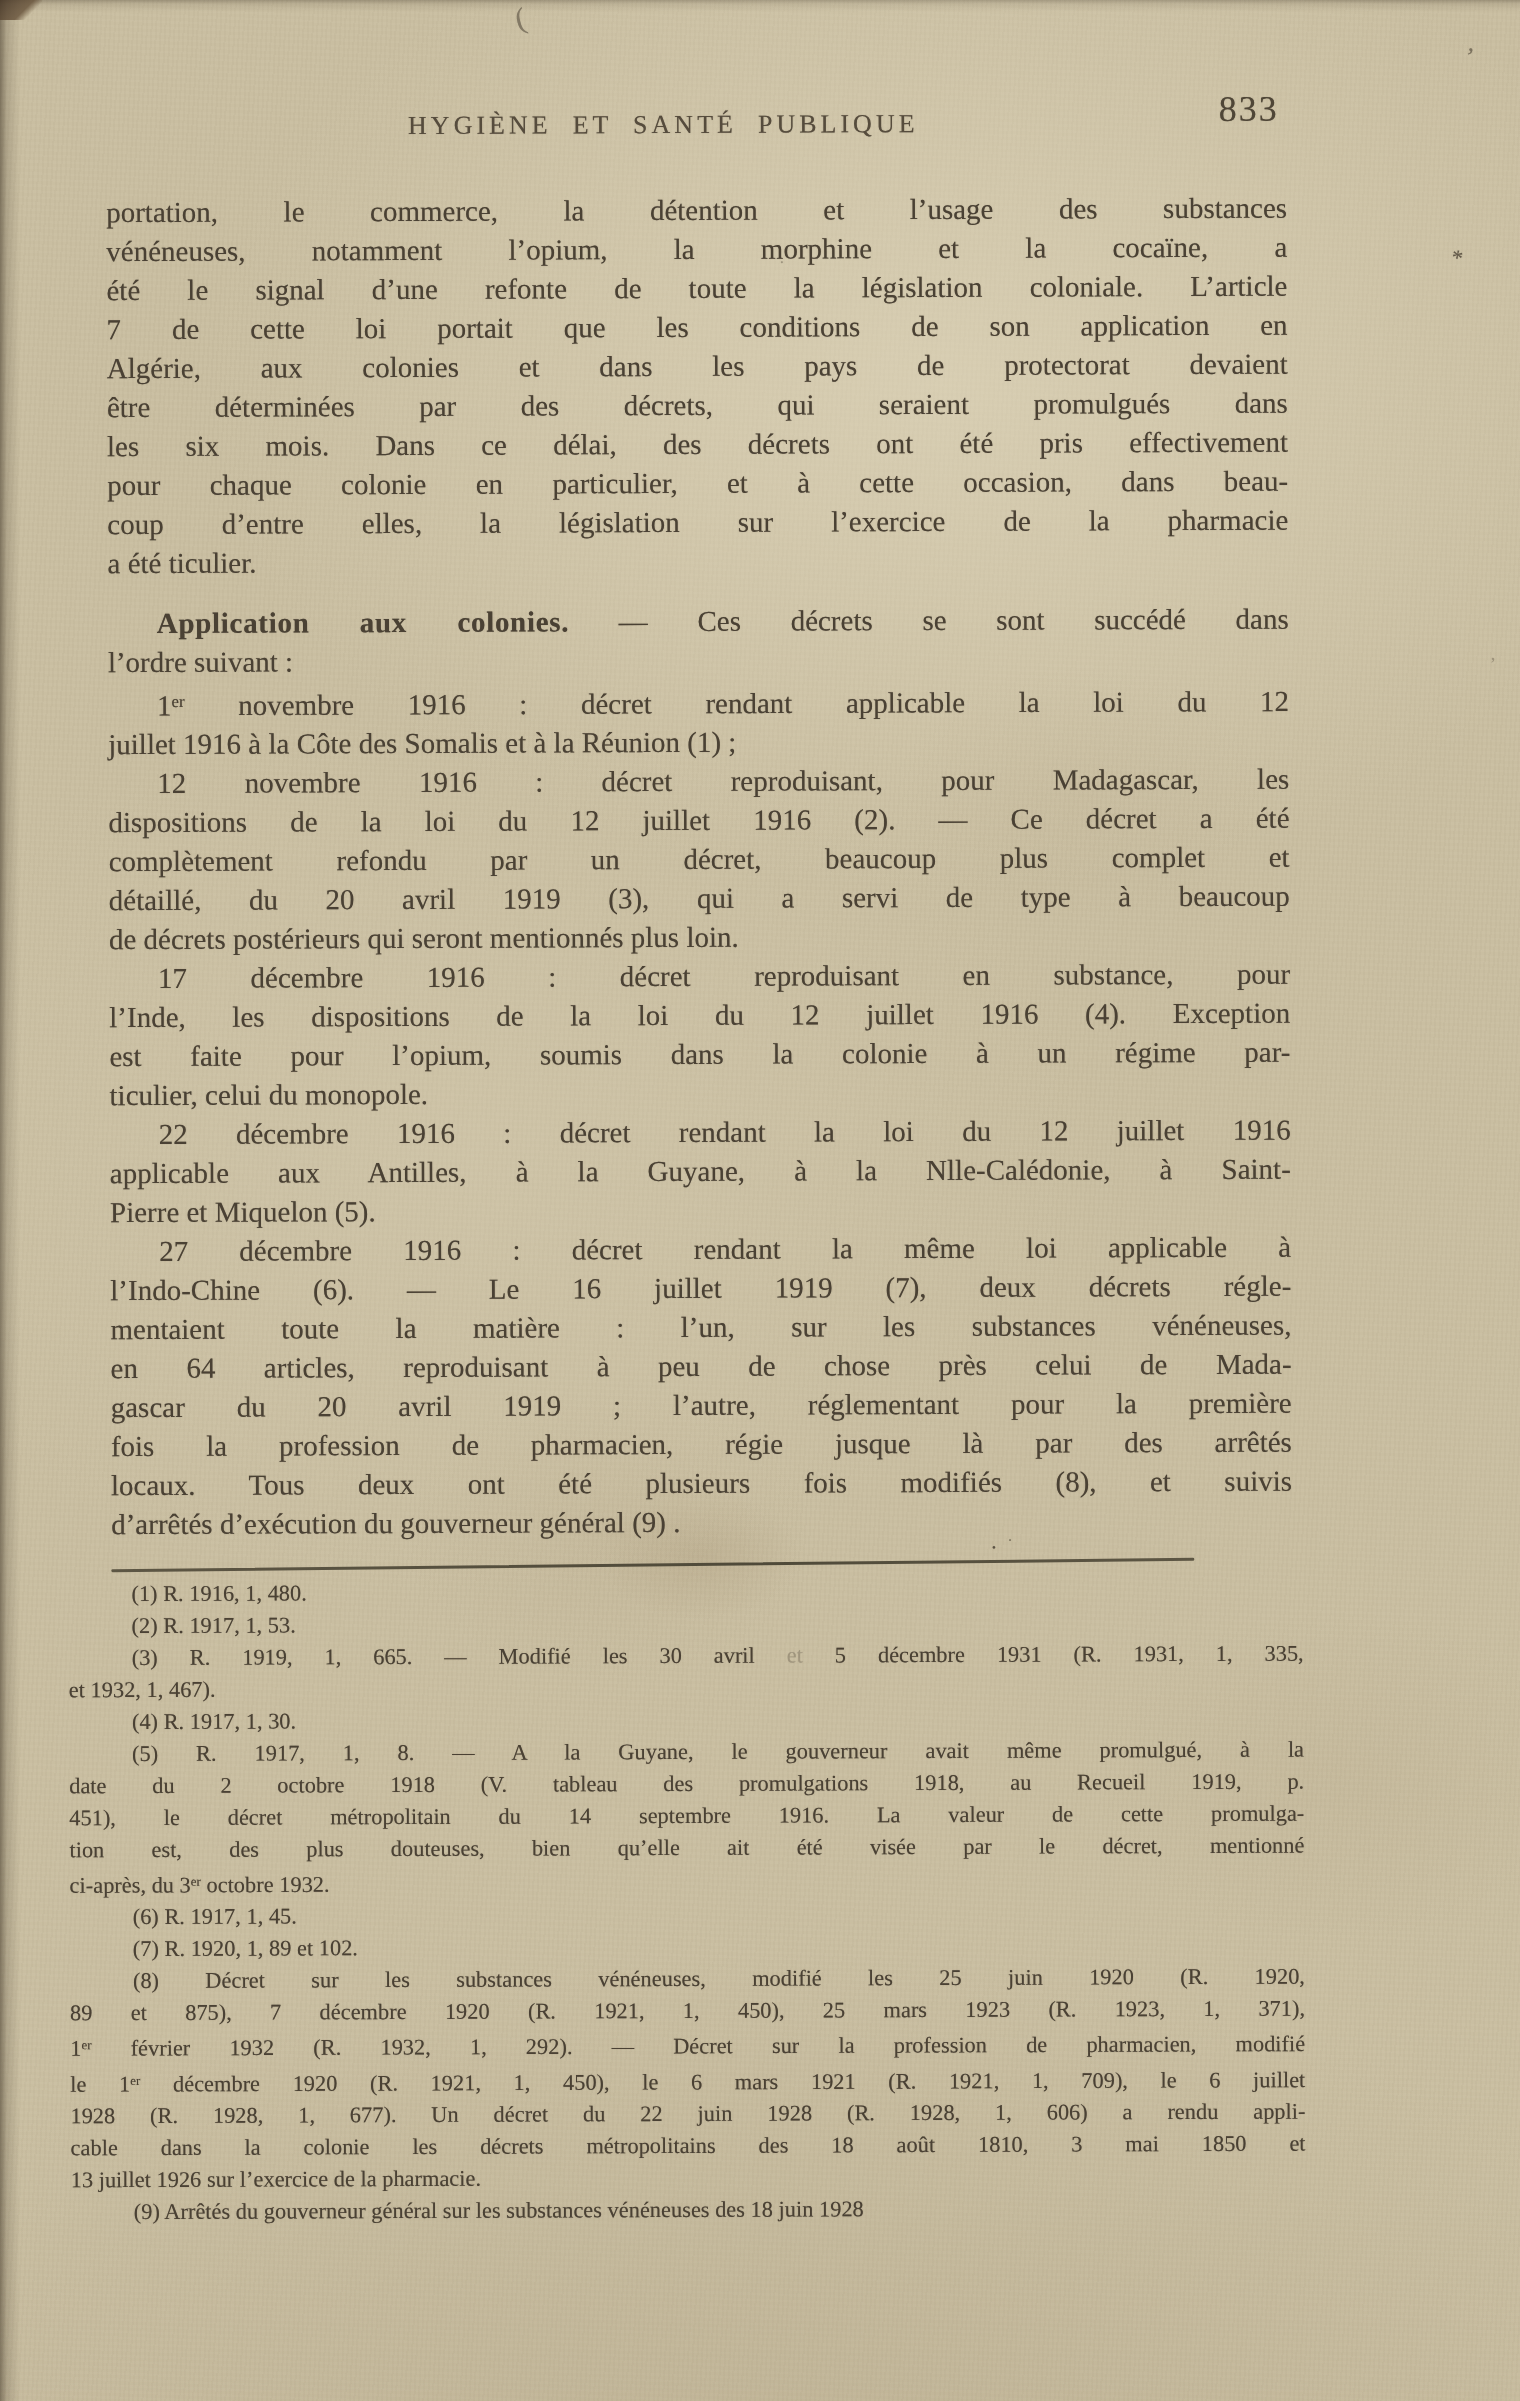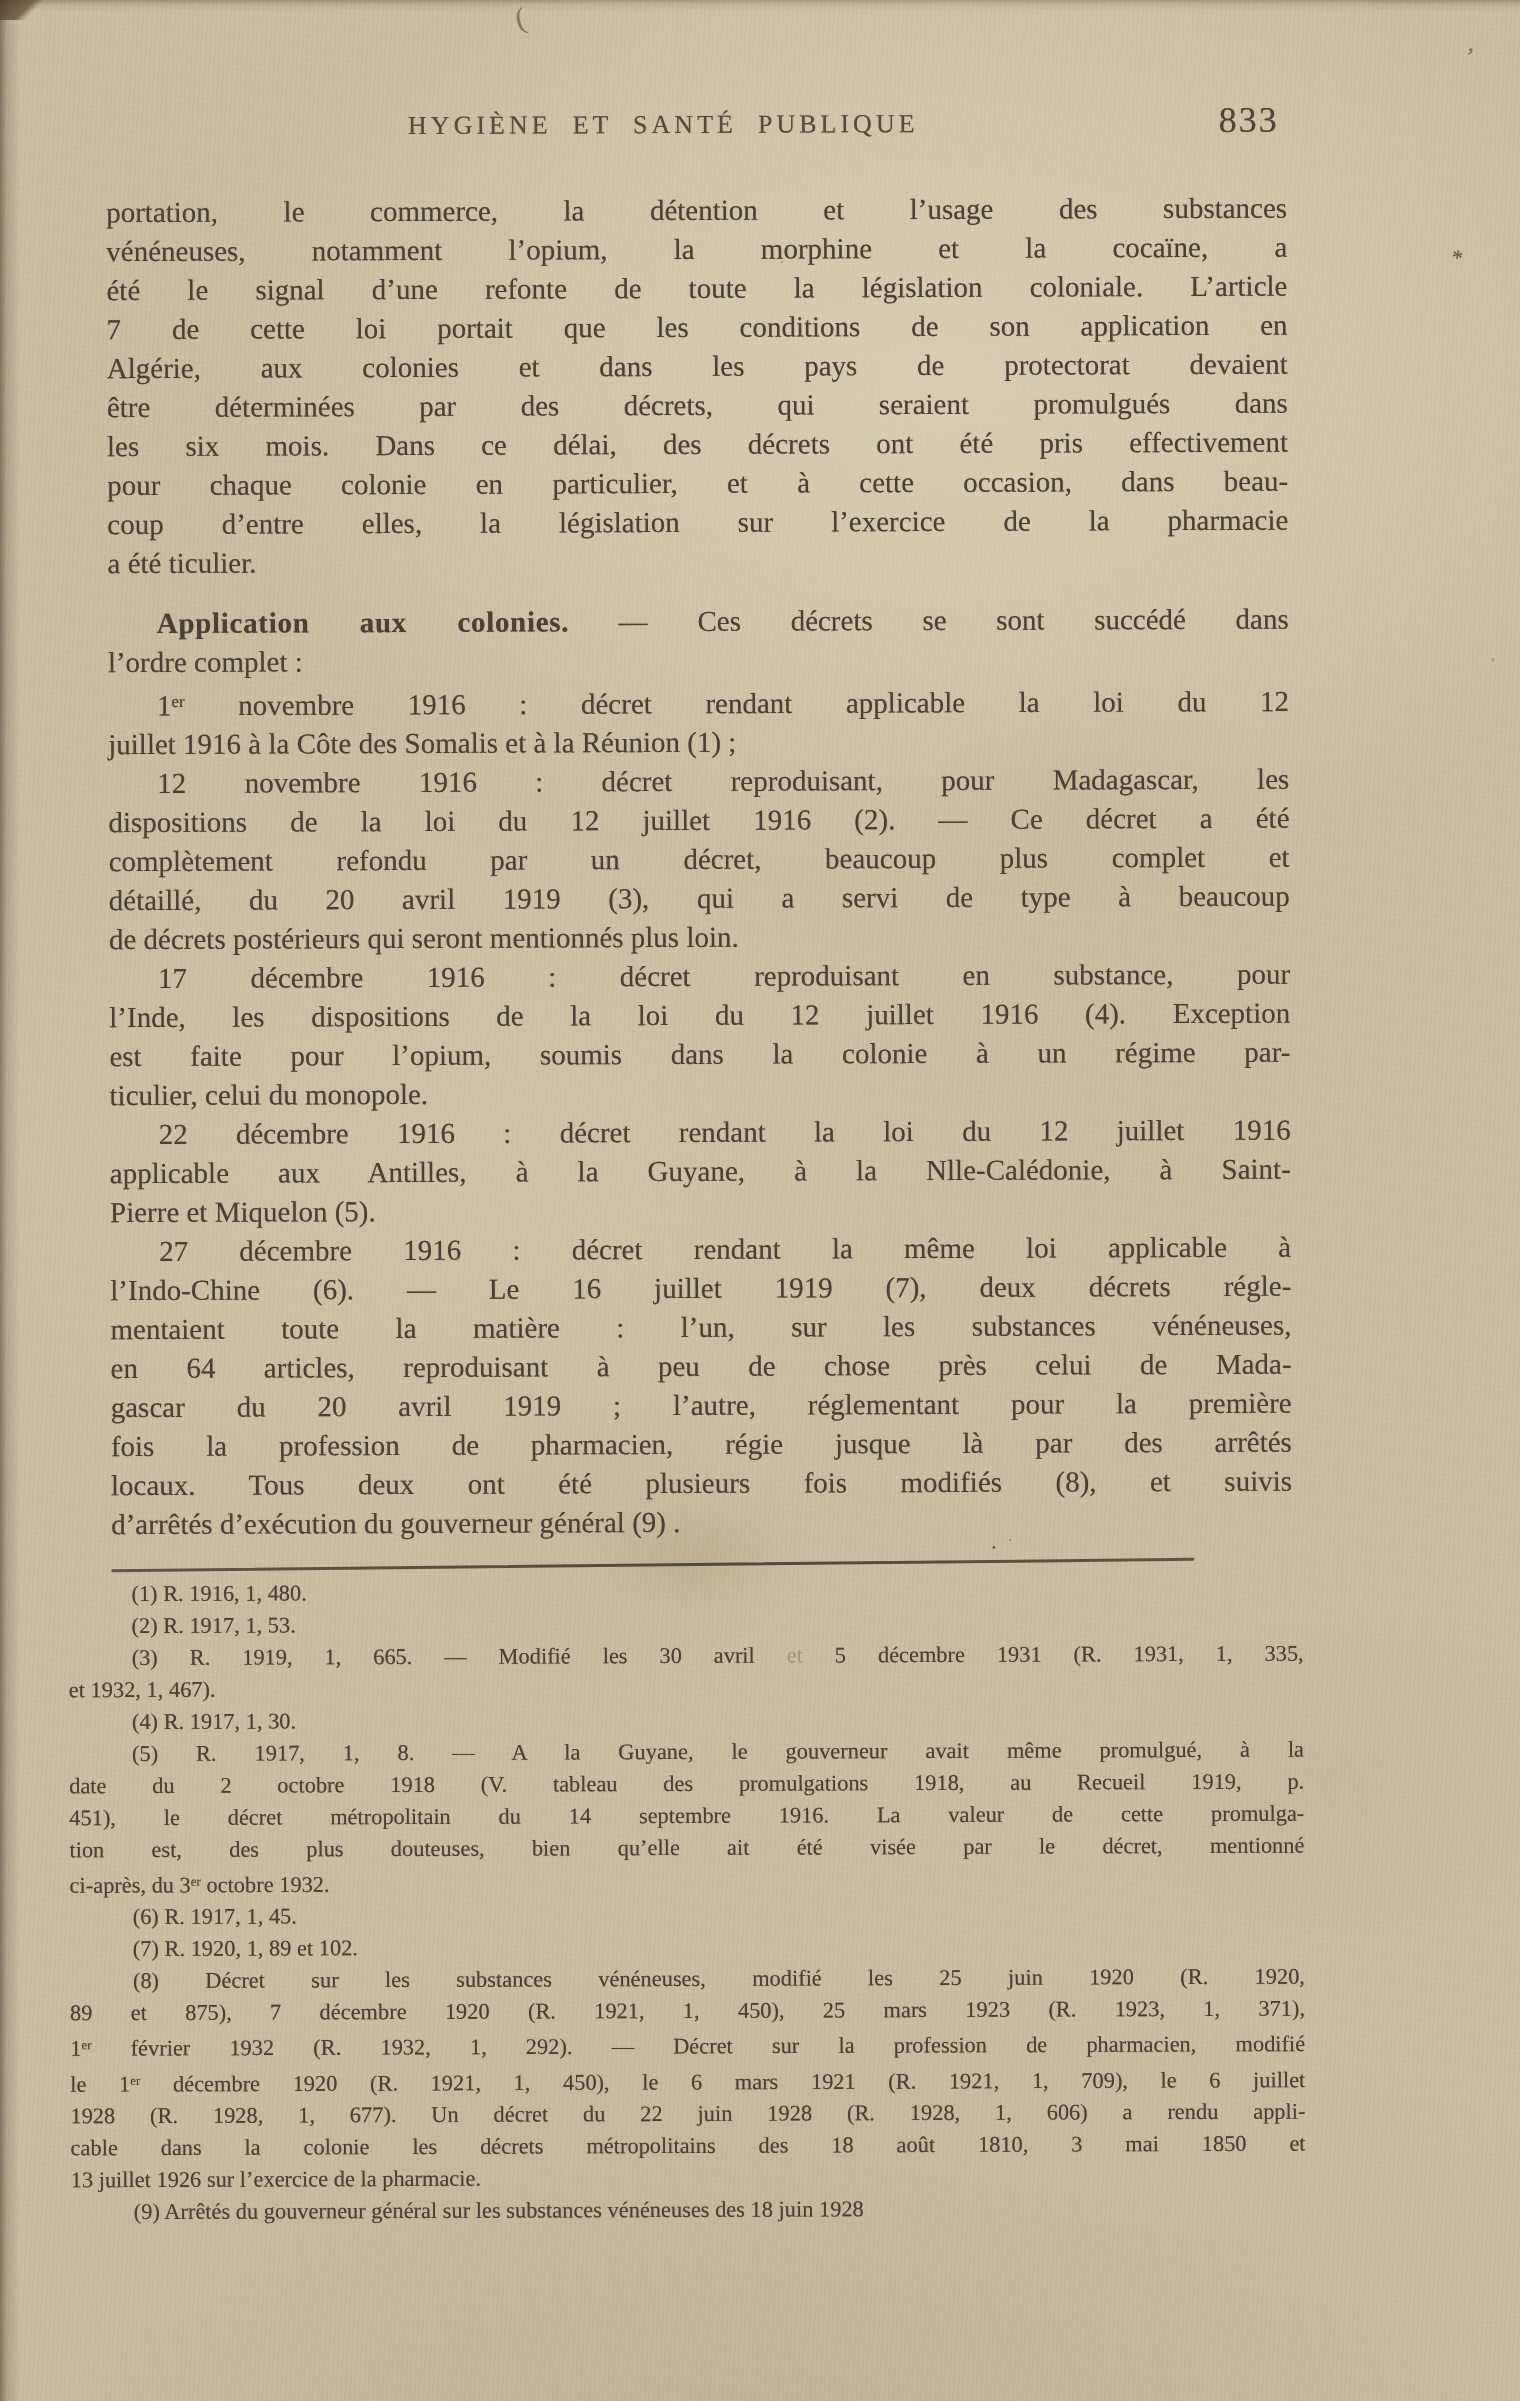--- a/index.html
+++ b/index.html
@@ -35,21 +35,21 @@
     text-shadow:0 0 0.8px rgba(74,65,52,.55);
   }
   .running-title{
     position:absolute;left:0;top:112px;width:1333px;
     text-align:center;
     font-size:26px;line-height:30px;
     letter-spacing:4px;word-spacing:10.6px;
     color:#564c3d;
   }
   .page-number{
-    position:absolute;left:1222px;top:104px;
+    position:absolute;left:1222px;top:93px;
     font-size:36px;line-height:40px;color:#4f4637;
     letter-spacing:2px;
   }
   .body-text{
     position:absolute;left:109px;top:193px;width:1181px;
     font-size:29px;line-height:39px;
     text-align:justify;
   }
   .footnotes{
     position:absolute;left:66px;top:1578px;width:1235px;
@@ -90,21 +90,21 @@
           <span class="line"><span>7 de cette loi portait que les conditions de son application en</span></span>
           <span class="line"><span>Algérie, aux colonies et dans les pays de protectorat devaient</span></span>
           <span class="line"><span>être déterminées par des décrets, qui seraient promulgués dans</span></span>
           <span class="line"><span>les six mois. Dans ce délai, des décrets ont été pris effectivement</span></span>
           <span class="line"><span>pour chaque colonie en particulier, et à cette occasion, dans beau-</span></span>
           <span class="line"><span>coup d’entre elles, la législation sur l’exercice de la pharmacie</span></span>
           <span class="line last"><span>a été ticulier.</span></span>
         </p>
         <p class="par indent gap">
           <span class="line"><span class="b">Application aux colonies.</span><span> — Ces décrets se sont succédé dans</span></span>
-          <span class="line last"><span>l’ordre complet :</span></span>
+          <span class="line last"><span>l’ordre suivant :</span></span>
         </p>
         <p class="par indent">
           <span class="line"><span>1</span><span class="sup">er</span><span> novembre 1916 : décret rendant applicable la loi du 12</span></span>
           <span class="line last"><span>juillet 1916 à la Côte des Somalis et à la Réunion (1) ;</span></span>
         </p>
         <p class="par indent">
           <span class="line"><span>12 novembre 1916 : décret reproduisant, pour Madagascar, les</span></span>
           <span class="line"><span>dispositions de la loi du 12 juillet 1916 (2). — Ce décret a été</span></span>
           <span class="line"><span>complètement refondu par un décret, beaucoup plus complet et</span></span>
           <span class="line"><span>détaillé, du 20 avril 1919 (3), qui a servi de type à beaucoup</span></span>

